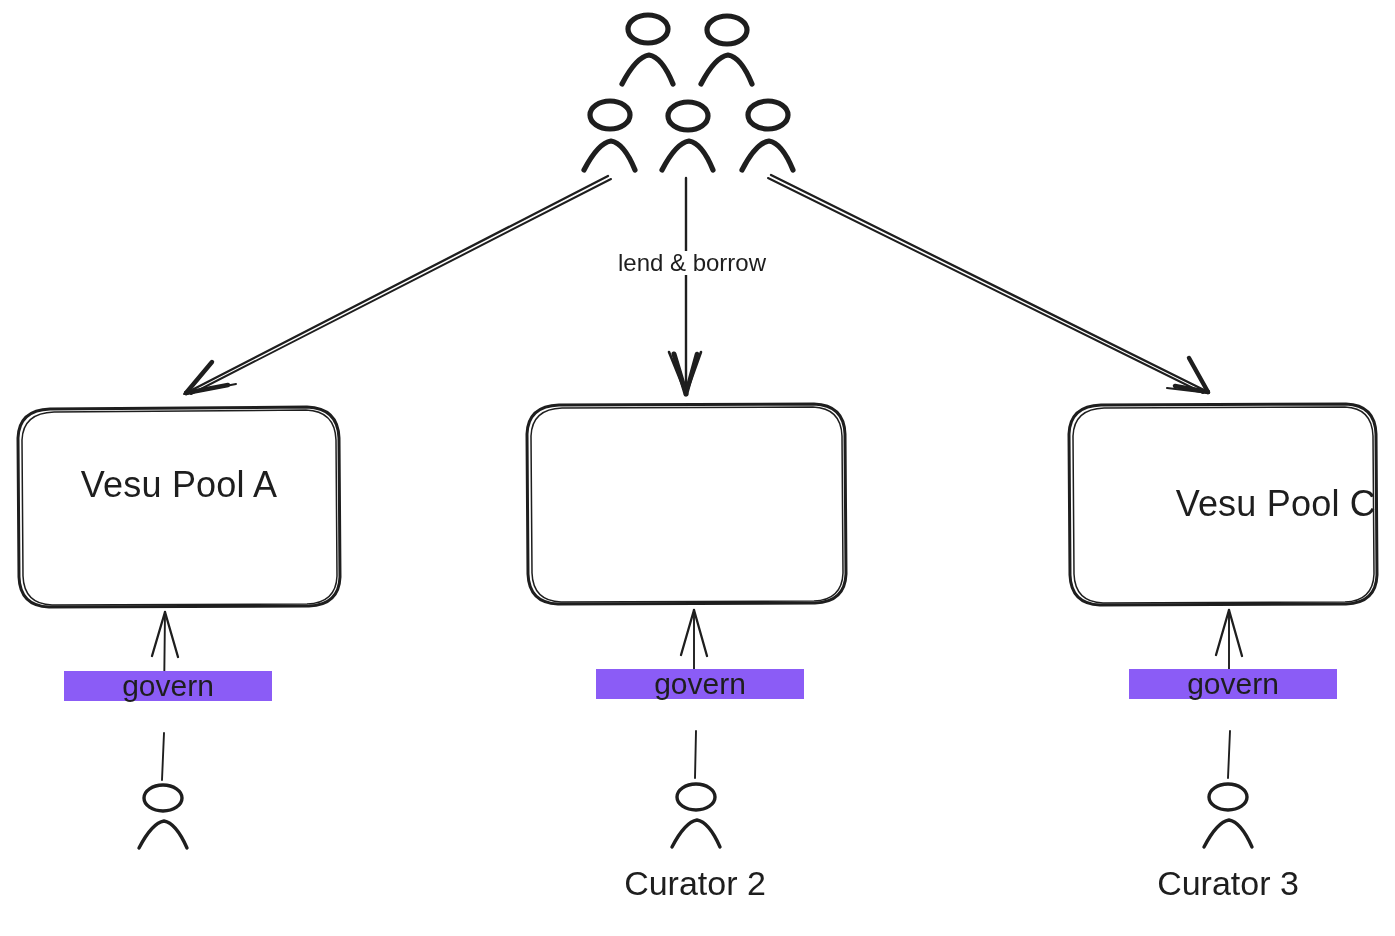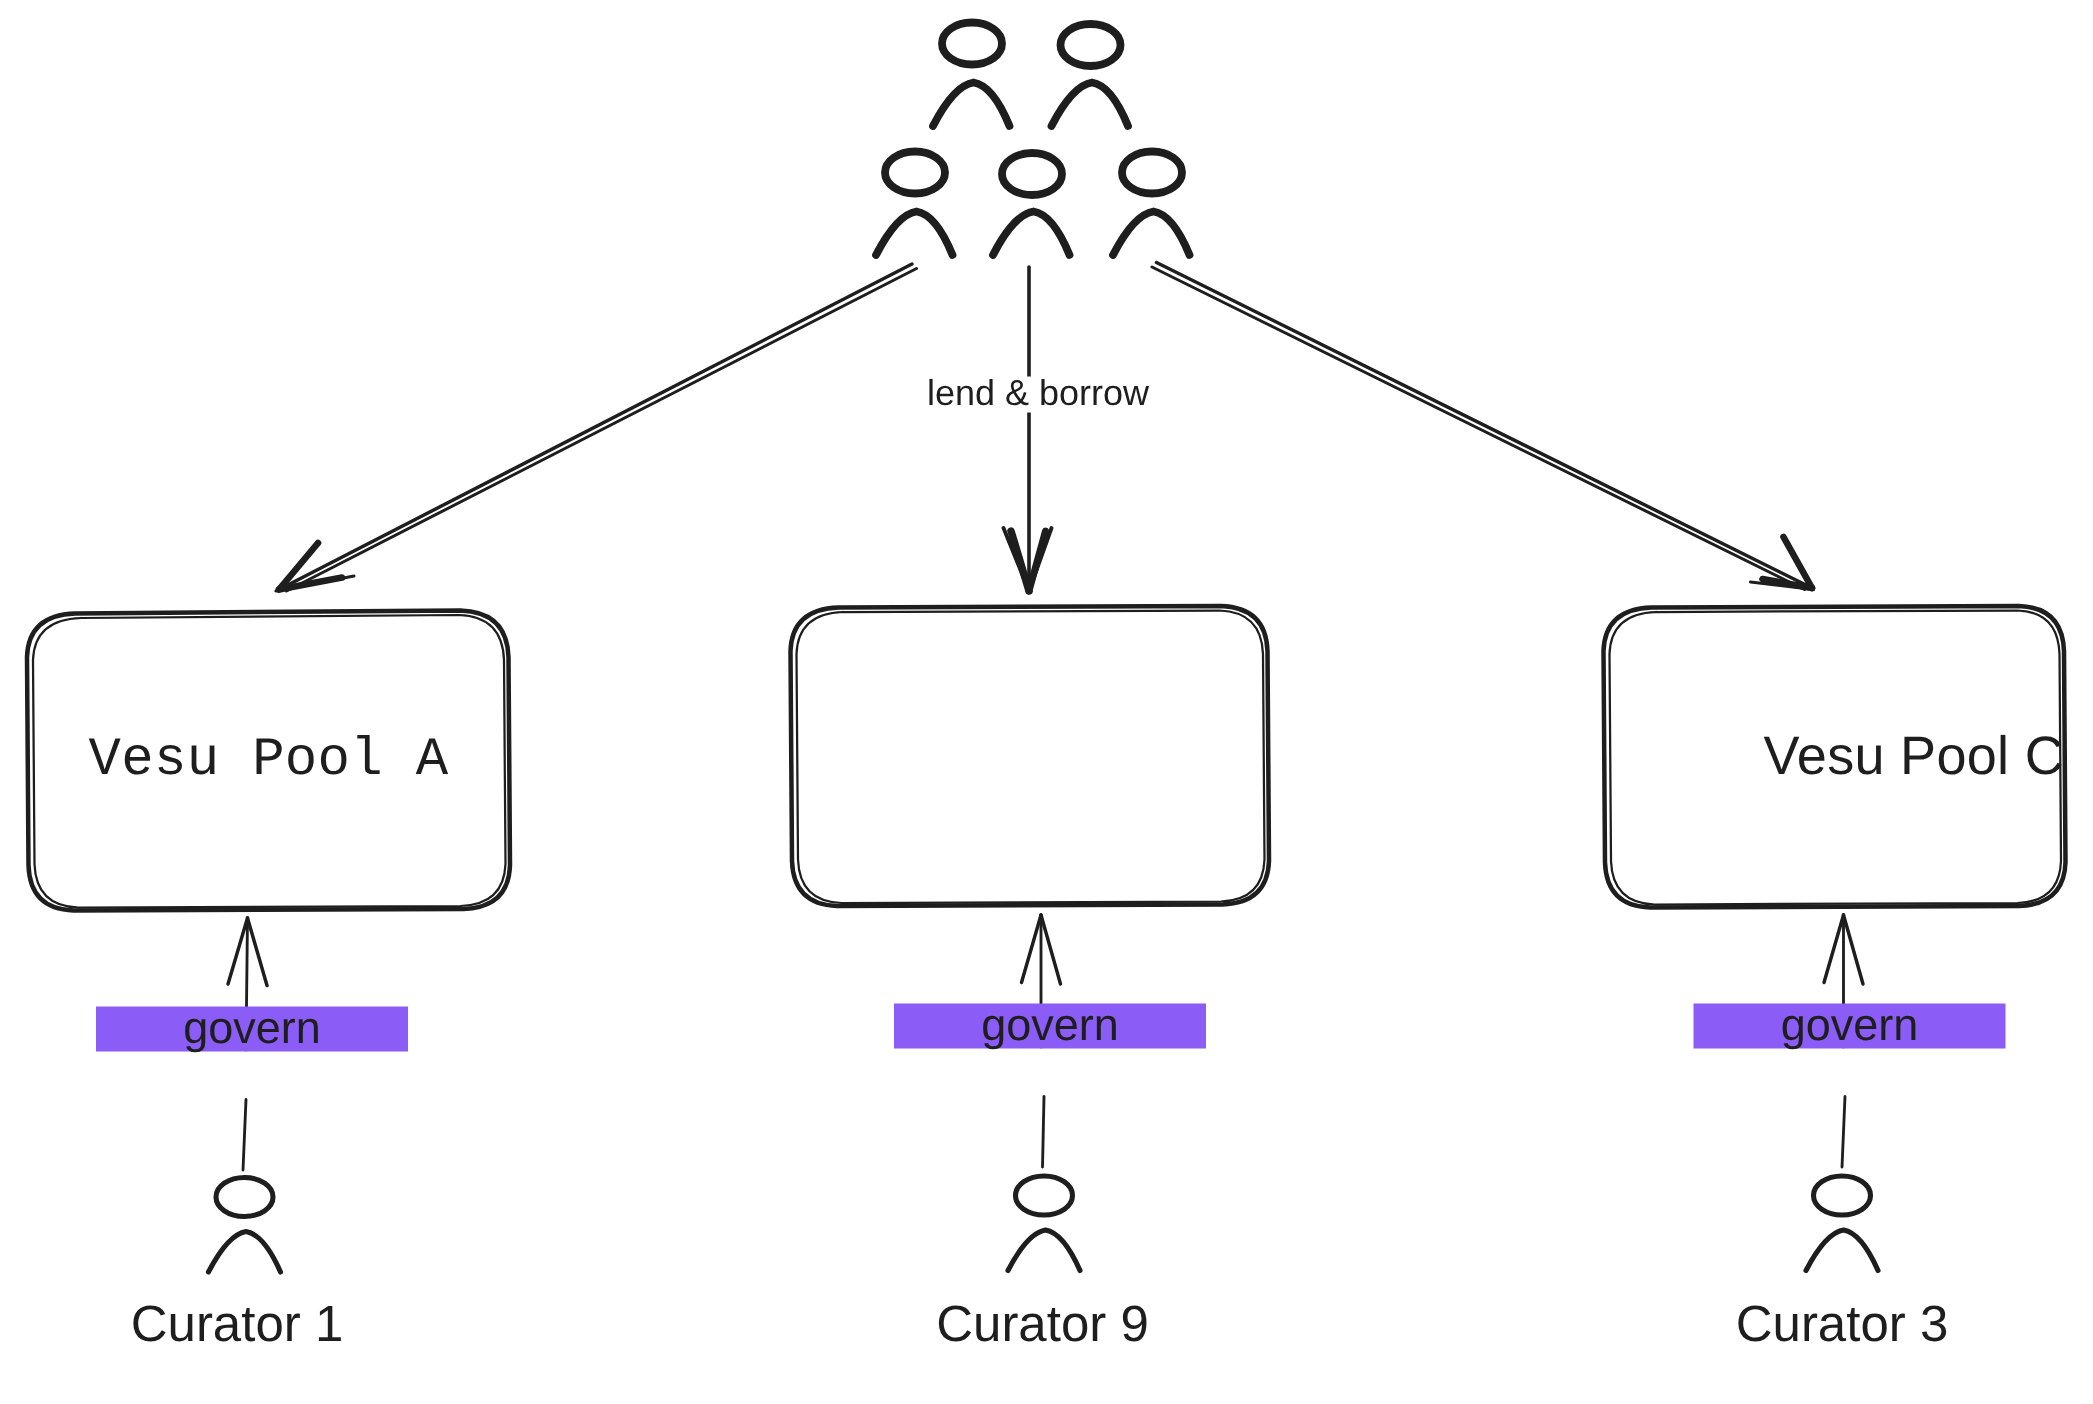--- a/index.html
+++ b/index.html
@@ -169,30 +169,29 @@
       <g>
         <ellipse cx="1228" cy="797" rx="19" ry="13" stroke-width="3.4"></ellipse>
         <path d="M1204 847 Q1217 822 1229 820 Q1241 822 1252 847" stroke-width="3.4"></path>
       </g>
 
     </g>
   </svg>
 
   <div class="node-label edge-label" style="left: 556px; top: 251px; width: 266px;">lend &amp; borrow</div>
 
-  <div class="node-label pool-label" style="left: 19px; top: 489px; width: 320px; font-family: Liberation Mono, monospace;">Vesu Pool A</div>
+  <div class="node-label pool-label" style="left: 19px; top: 467px; width: 320px;">Vesu Pool A</div>
 
 
   <div class="node-label pool-label" style="left: 1069px; top: 486px; width: 307px; text-align: right;">Vesu Pool C</div>
 
   <div class="node-label govern-label" style="left: 64px; top: 671px; width: 200px;">govern</div>
 
   <div class="node-label govern-label" style="left: 596px; top: 669px; width: 200px;">govern</div>
 
   <div class="node-label govern-label" style="left: 1129px; top: 669px; width: 200px;">govern</div>
 
-  <div class="node-label curator-label" style="left: 38px; top: 866px; width: 240px;">Curator 1</div>
 
-  <div class="node-label curator-label" style="left: 575px; top: 866px; width: 240px;">Curator 9</div>
+  <div class="node-label curator-label" style="left: 575px; top: 866px; width: 240px;">Curator 2</div>
 
   <div class="node-label curator-label" style="left: 1108px; top: 866px; width: 240px;">Curator 3</div>
 
 </div>
 
 </body></html>

